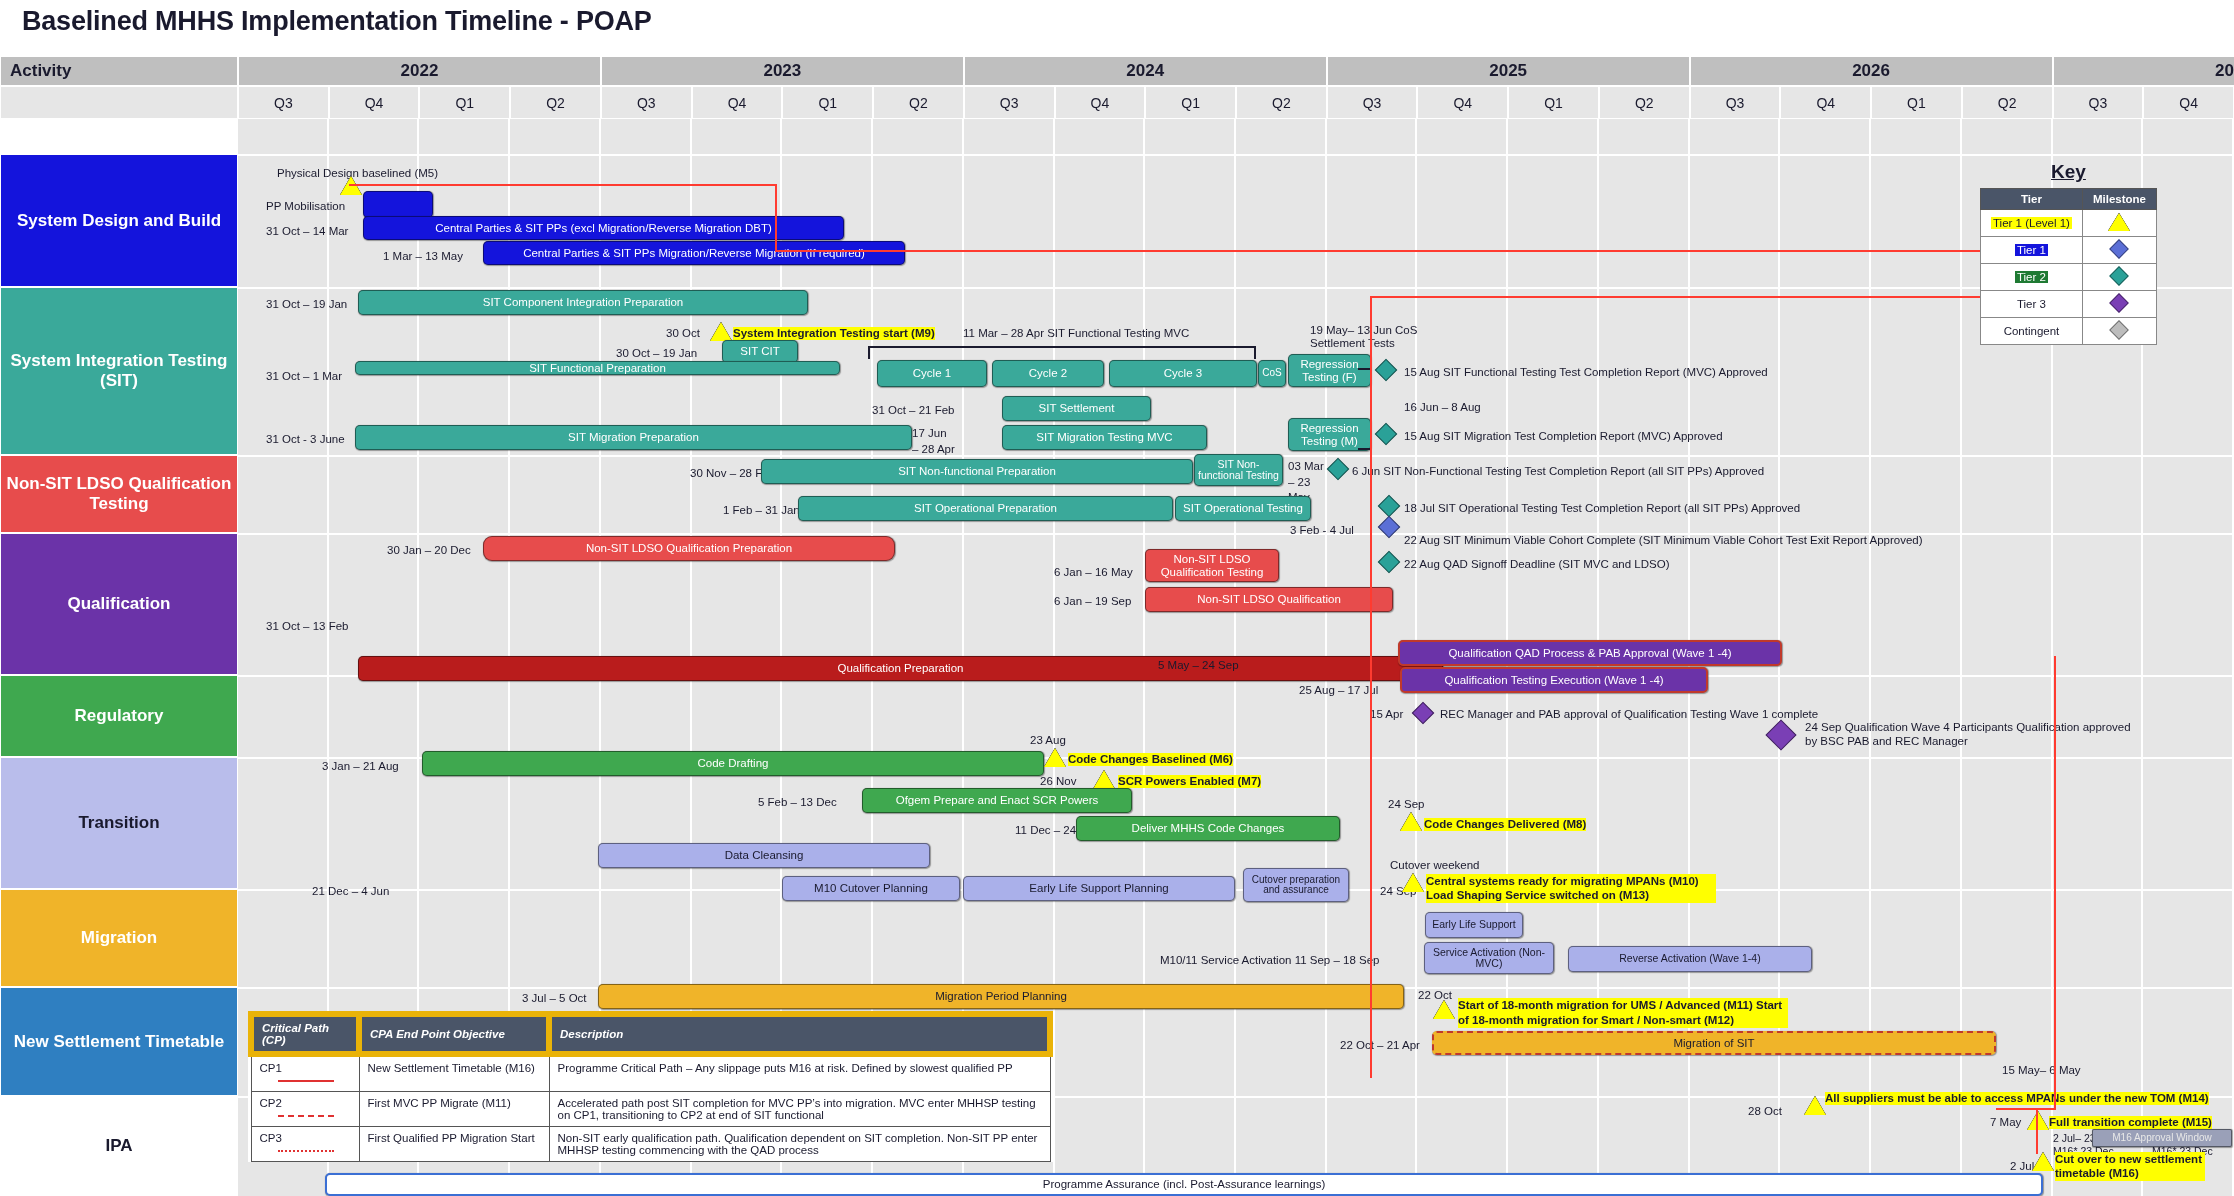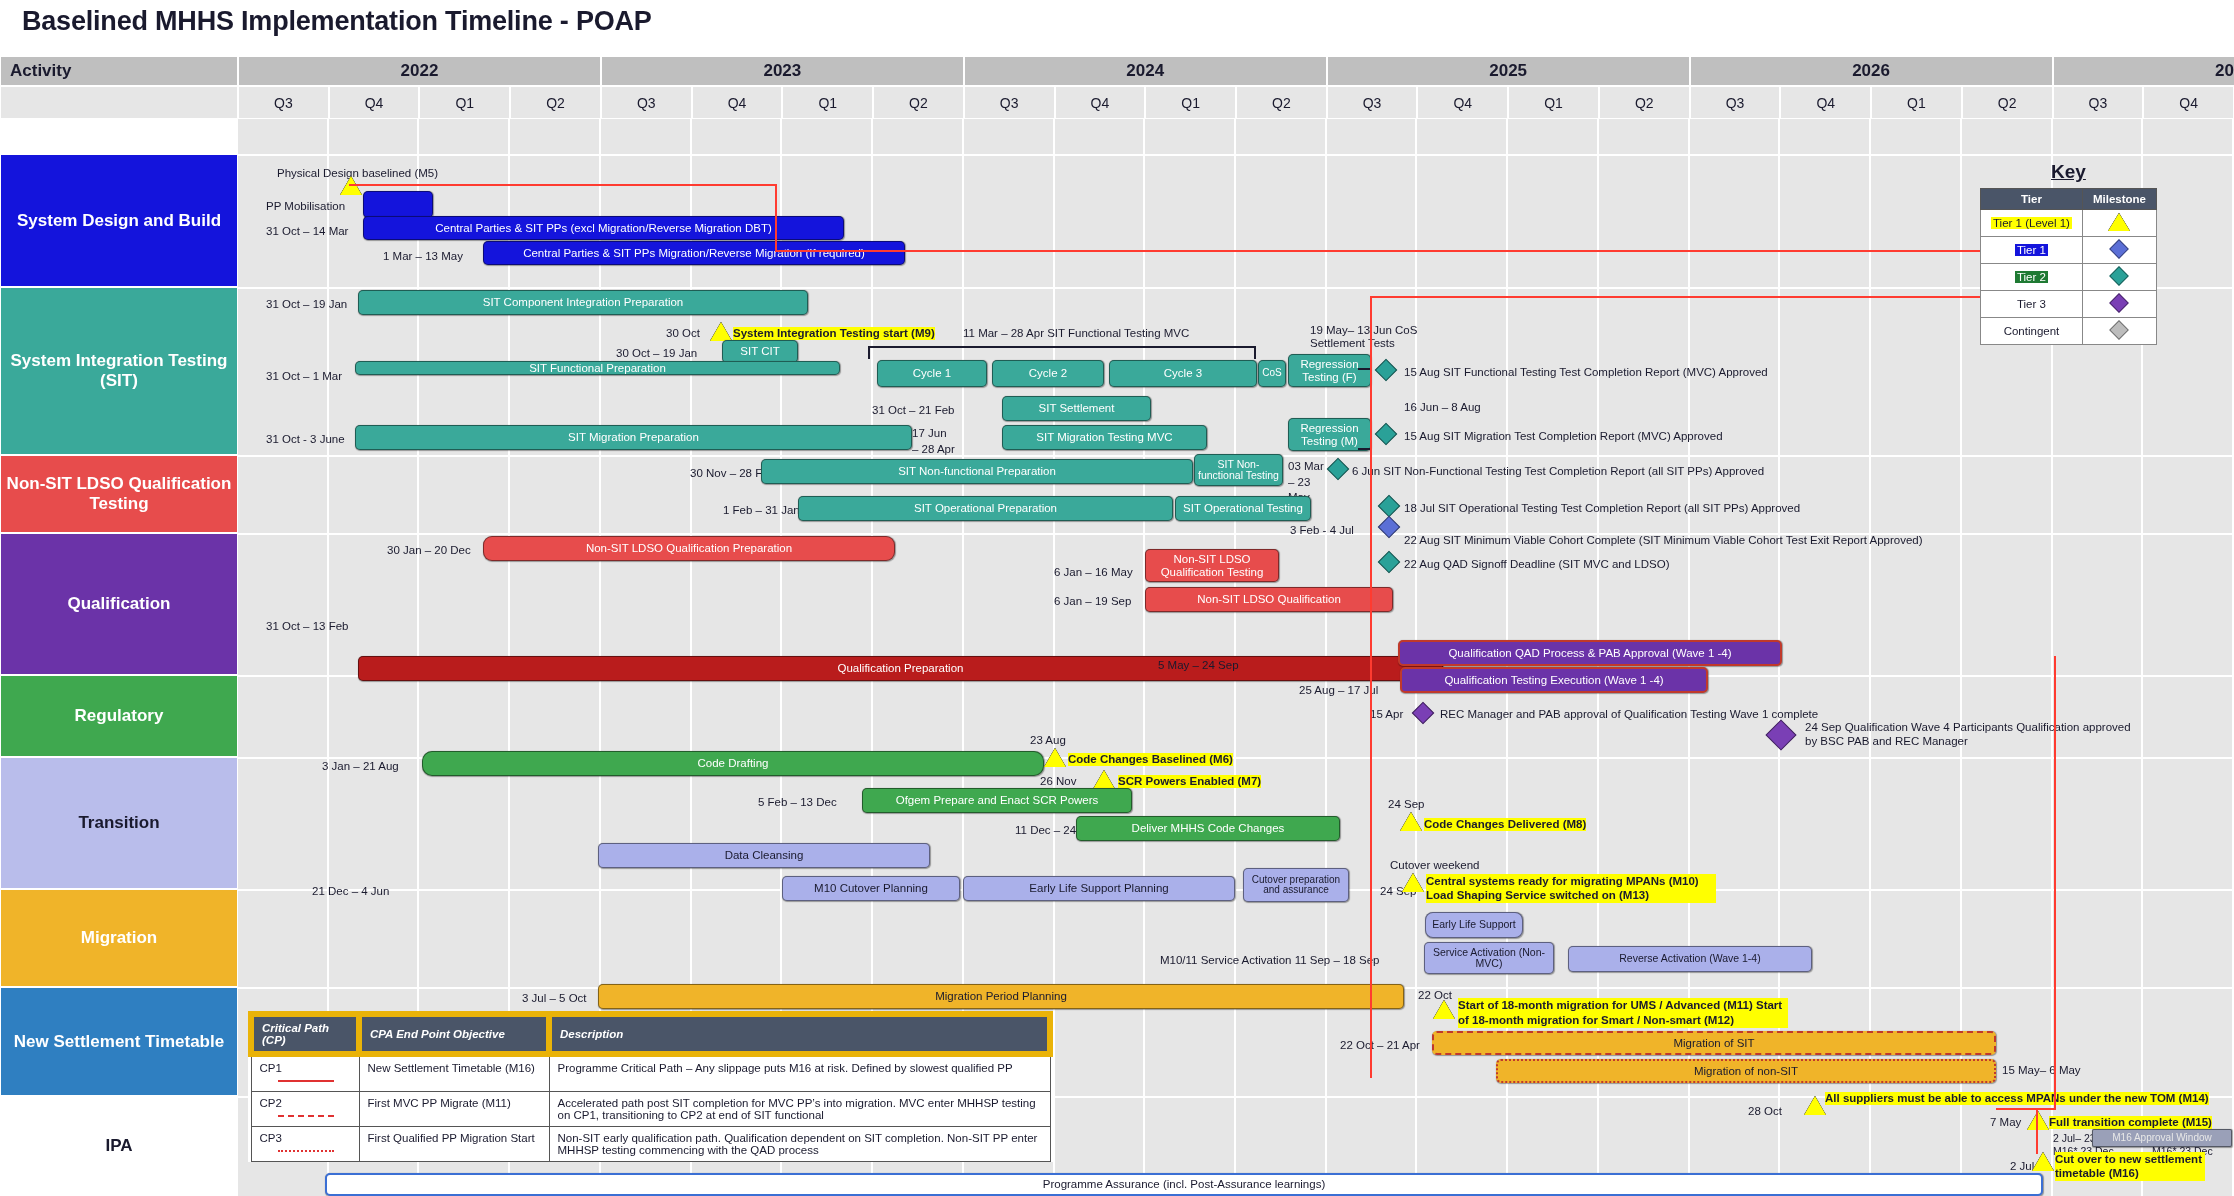--- a/index.html
+++ b/index.html
@@ -260,21 +260,21 @@
   <div class="bar" style="left:1400px; top:611px; width:308px; height:26px; background:#6b33a8; border:2px solid #c0392b;">Qualification Testing Execution (Wave 1 -4)</div>
 
   <div class="lbl" style="left:1370px; top:652px;">15 Apr</div>
   <div class="dia" style="left:1415px; top:649px; background:#7a3fb5;"></div>
   <div class="lbl" style="left:1440px; top:652px;">REC Manager and PAB approval of Qualification Testing Wave 1 complete</div>
 
   <div class="dia" style="left:1770px; top:668px; background:#7a3fb5; width:22px; height:22px;"></div>
   <div class="lbl w" style="left:1805px; top:664px; width:330px; line-height:1.25;">24 Sep  Qualification Wave 4 Participants Qualification approved by BSC PAB and REC Manager</div>
 
   <div class="lbl" style="left:322px; top:704px;">3 Jan – 21 Aug</div>
-  <div class="bar" style="left:422px; top:695px; width:622px; height:25px; background:#3fa84f;border-radius:10px;">Code Drafting</div>
+  <div class="bar" style="left:422px; top:695px; width:622px; height:25px; background:#3fa84f;">Code Drafting</div>
   <div class="lbl" style="left:1030px; top:678px;">23 Aug</div>
   <div class="tri" style="left:1044px; top:692px;"></div>
   <div class="lbl b hl" style="left:1068px; top:697px;">Code Changes Baselined (M6)</div>
 
   <div class="lbl" style="left:1040px; top:719px;">26 Nov</div>
   <div class="tri" style="left:1093px; top:714px;"></div>
   <div class="lbl b hl" style="left:1118px; top:719px;">SCR Powers Enabled (M7)</div>
 
   <div class="lbl" style="left:758px; top:740px;">5 Feb – 13 Dec</div>
   <div class="bar" style="left:862px; top:732px; width:270px; height:25px; background:#3fa84f;">Ofgem Prepare and Enact SCR Powers</div>
@@ -289,36 +289,35 @@
   <div class="lbl" style="left:312px; top:829px;">21 Dec – 4 Jun</div>
   <div class="bar" style="left:782px; top:820px; width:178px; height:25px; background:#aab0ea; color:#1a1a2e;">M10 Cutover Planning</div>
   <div class="bar" style="left:963px; top:820px; width:272px; height:25px; background:#aab0ea; color:#1a1a2e;">Early Life Support Planning</div>
   <div class="bar" style="left:1243px; top:812px; width:106px; height:34px; background:#aab0ea; color:#1a1a2e; font-size:10px;">Cutover preparation and assurance</div>
 
   <div class="lbl" style="left:1390px; top:803px;">Cutover weekend</div>
   <div class="lbl" style="left:1380px; top:829px;">24 Sep</div>
   <div class="tri" style="left:1402px; top:817px;"></div>
   <div class="lbl b hl w" style="left:1426px; top:818px; width:290px; line-height:1.25;">Central systems ready for migrating MPANs (M10) Load Shaping Service switched on (M13)</div>
 
-  <div class="bar" style="left:1425px; top:856px; width:98px; height:26px; background:#aab0ea; color:#1a1a2e; font-size:10.5px;border-radius:8px;">Early Life Support</div>
+  <div class="bar" style="left:1425px; top:856px; width:98px; height:26px; background:#aab0ea; color:#1a1a2e; font-size:10.5px;">Early Life Support</div>
 
   <div class="lbl" style="left:1160px; top:898px;">M10/11 Service Activation 11 Sep – 18 Sep</div>
   <div class="bar" style="left:1424px; top:886px; width:130px; height:32px; background:#aab0ea; color:#1a1a2e; font-size:10.5px;">Service Activation (Non-MVC)</div>
   <div class="bar" style="left:1568px; top:890px; width:244px; height:26px; background:#aab0ea; color:#1a1a2e; font-size:10.5px;">Reverse Activation (Wave 1-4)</div>
 
   <div class="lbl" style="left:522px; top:936px;">3 Jul – 5 Oct</div>
   <div class="bar" style="left:598px; top:928px; width:806px; height:25px; background:#f0b429; color:#1a1a2e;">Migration Period Planning</div>
 
   <div class="lbl" style="left:1418px; top:933px;">22 Oct</div>
   <div class="tri" style="left:1433px; top:944px;"></div>
   <div class="lbl b hl w" style="left:1458px; top:942px; width:330px; line-height:1.3;">Start of 18-month migration for UMS / Advanced (M11) Start of 18-month migration for Smart / Non-smart (M12)</div>
 
   <div class="lbl" style="left:1340px; top:983px;">22 Oct – 21 Apr</div>
   <div class="bar" style="left:1432px; top:975px; width:564px; height:24px; background:#f0b429; color:#1a1a2e; border:2px dashed #c0392b;">Migration of SIT</div>
-  <div class="bar" style="left:1496px; top:1003px; width:500px; height:24px; background:#f0b429; color:#1a1a2e; border:2px dotted #c0392b;">Migration of non-SIT</div>
   <div class="lbl" style="left:2002px; top:1008px;">15 May– 6 May</div>
 
   <div class="lbl b hl" style="left:1825px; top:1036px;">All suppliers must be able to access MPANs under the new TOM (M14)</div>
   <div class="lbl" style="left:1748px; top:1049px;">28 Oct</div>
   <div class="tri" style="left:1804px; top:1040px;"></div>
 
   <div class="lbl" style="left:1990px; top:1060px;">7 May</div>
   <div class="tri" style="left:2027px; top:1055px;"></div>
   <div class="lbl b hl" style="left:2049px; top:1060px;">Full transition complete (M15)</div>
 

